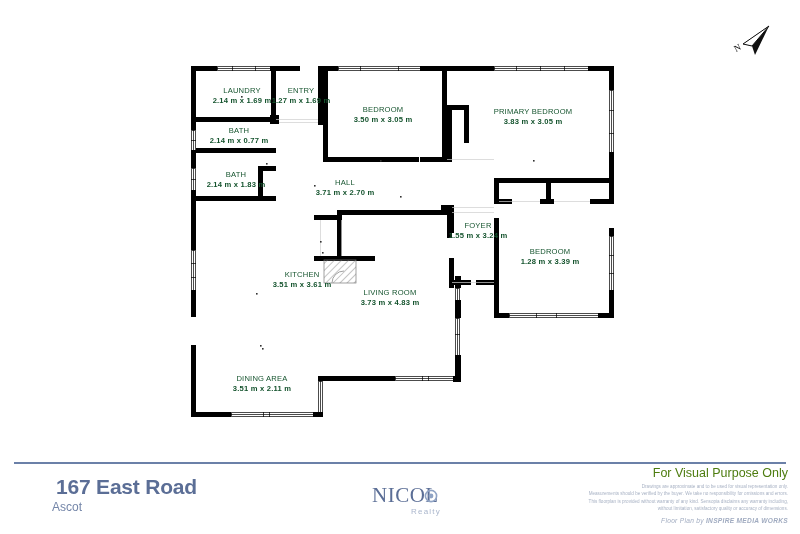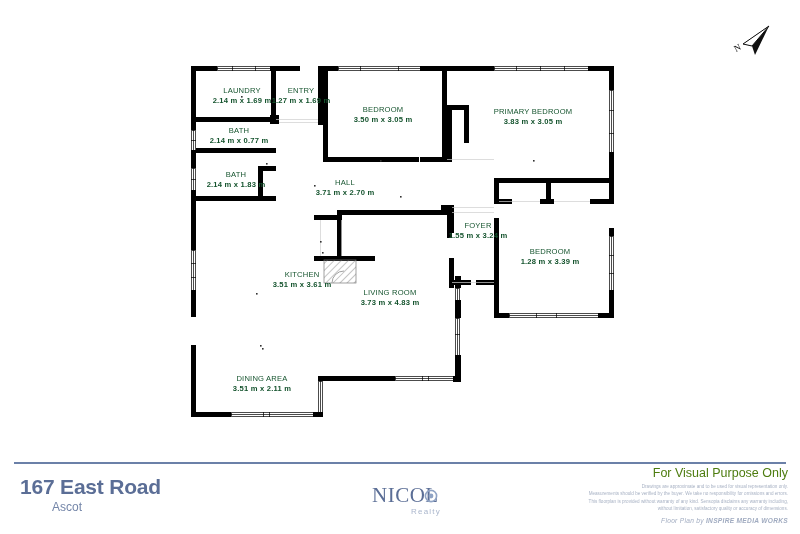--- a/index.html
+++ b/index.html
@@ -80,20 +80,21 @@
     position: absolute;
     left: 20px;
     top: 11px;
   }
   #address-title {
     font-size: 21px;
     font-weight: bold;
     color: #5b6e96;
     letter-spacing: -0.2px;
     line-height: 1.1;
+    margin-left: 36px;
   }
   #address-sub {
     font-size: 12px;
     color: #7385a8;
     margin-top: 3px;
     line-height: 1.1;
     margin-left: 32px;
   }
 
   

